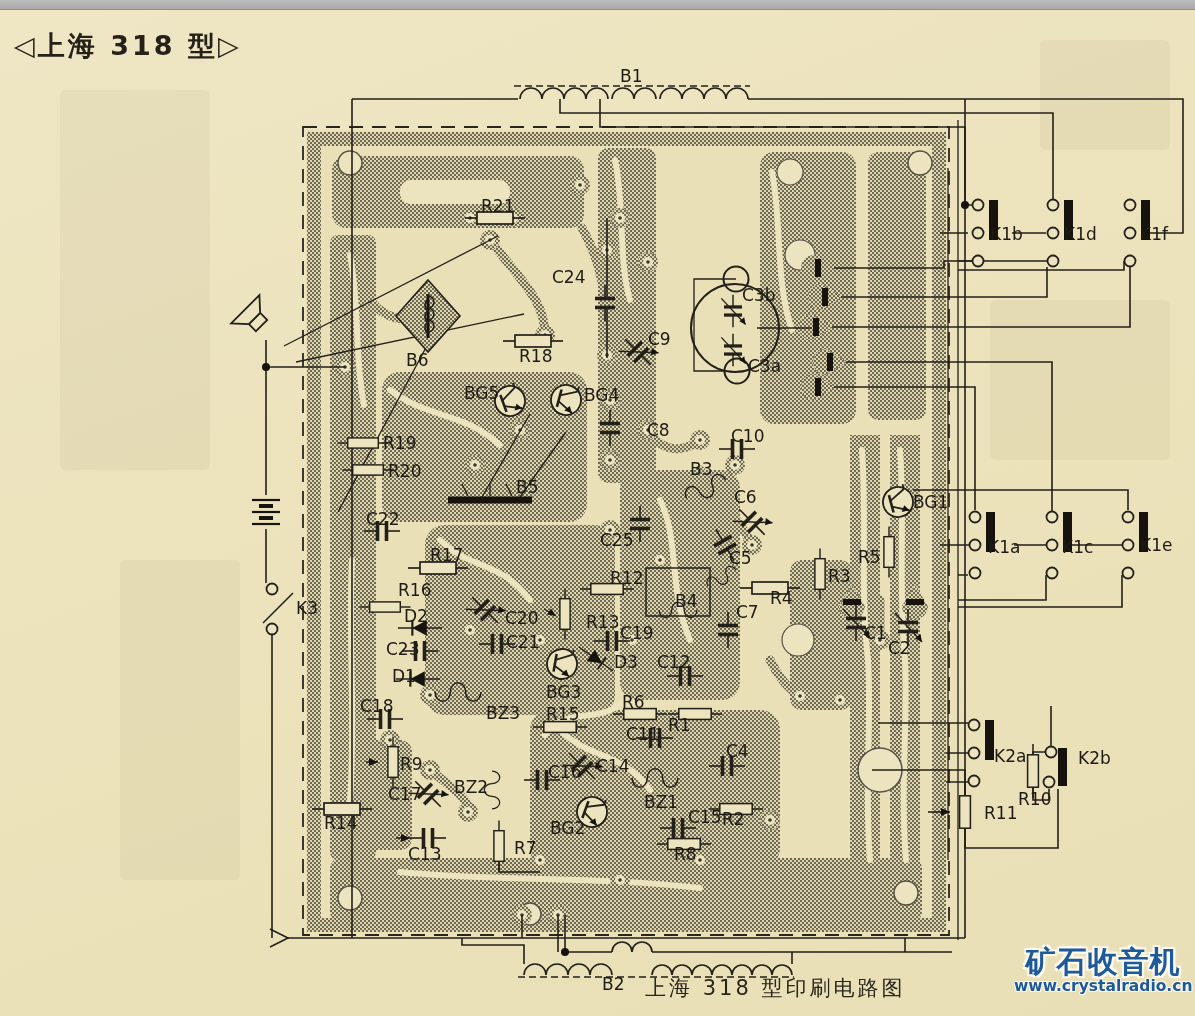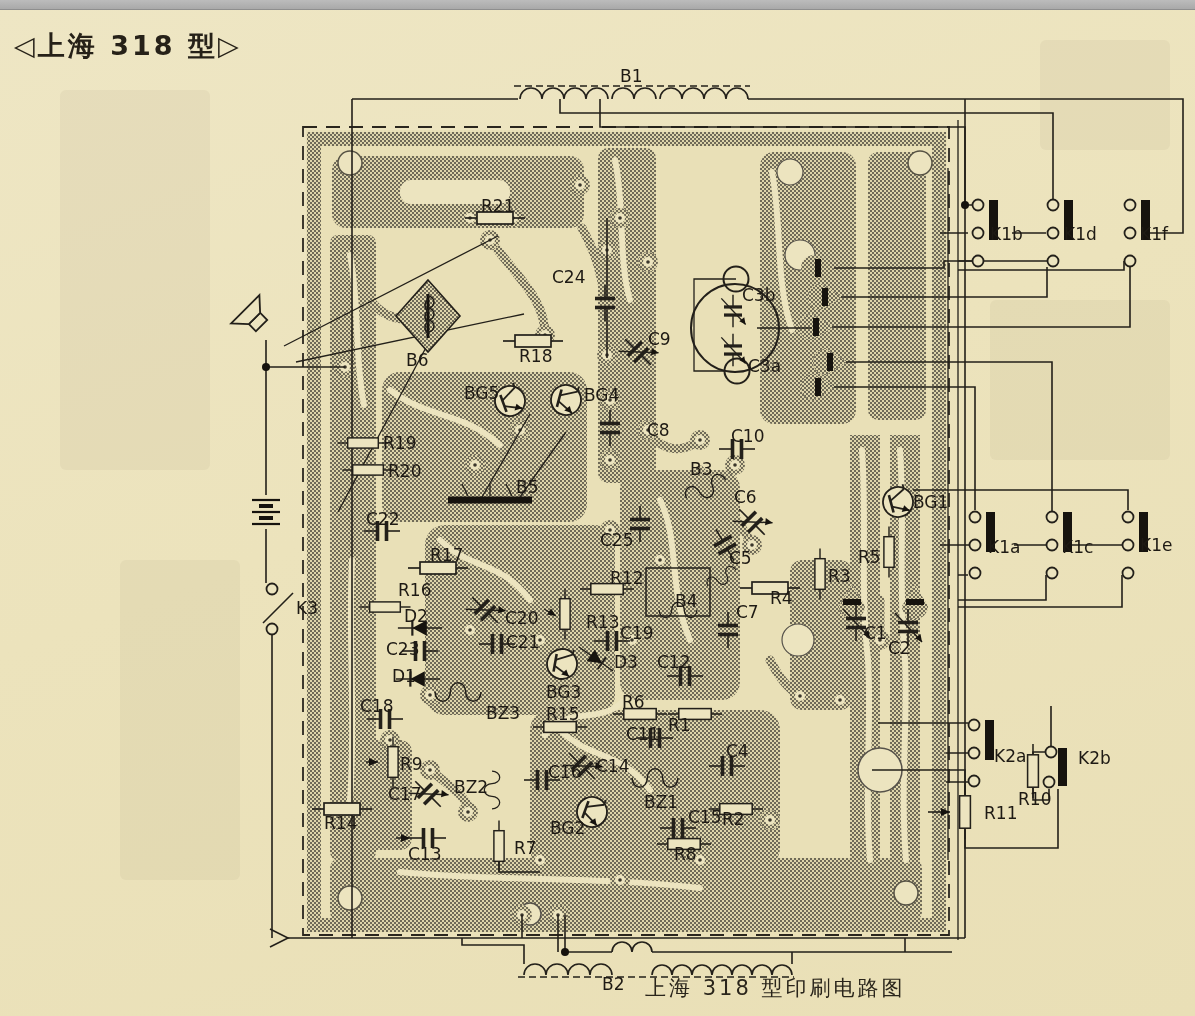--- a/index.html
+++ b/index.html
@@ -449,13 +449,17 @@
         <text x="994" y="762" class="lbl">K2a</text>
         <text x="1078" y="764" class="lbl">K2b</text>
         <text x="1018" y="805" class="lbl">R10</text>
         <text x="984" y="819" class="lbl">R11</text>
         <text x="602" y="990" class="lbl">B2</text>
       </g>
   </svg>
 
   <div class="caption">上海 318 型印刷电路图</div>
 
+  <div class="wm">
+    <div class="brand">矿石收音机</div>
+    <div class="url">www.crystalradio.cn</div>
+  </div>
 </div>
 
 </body></html>

